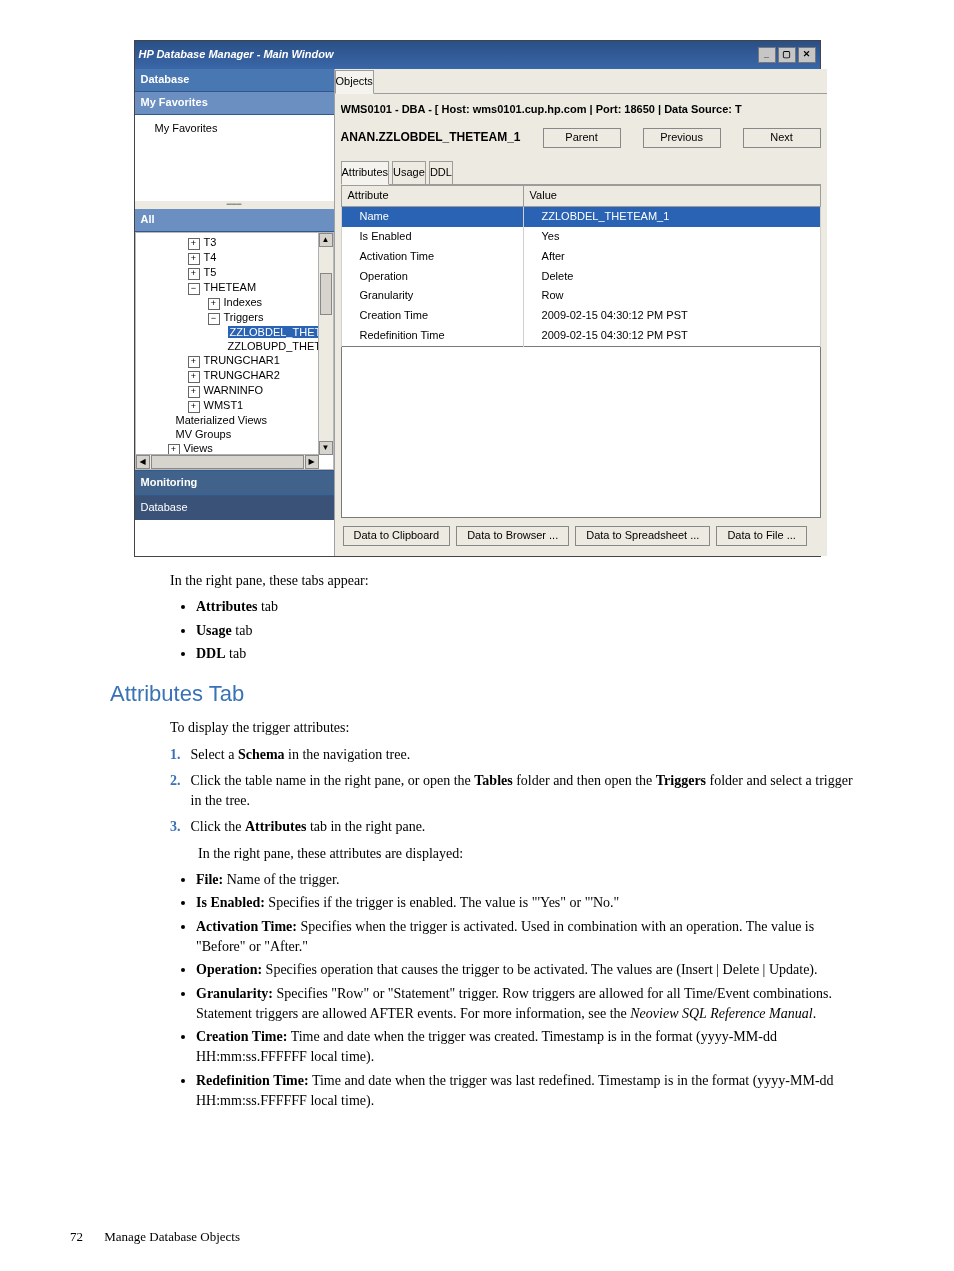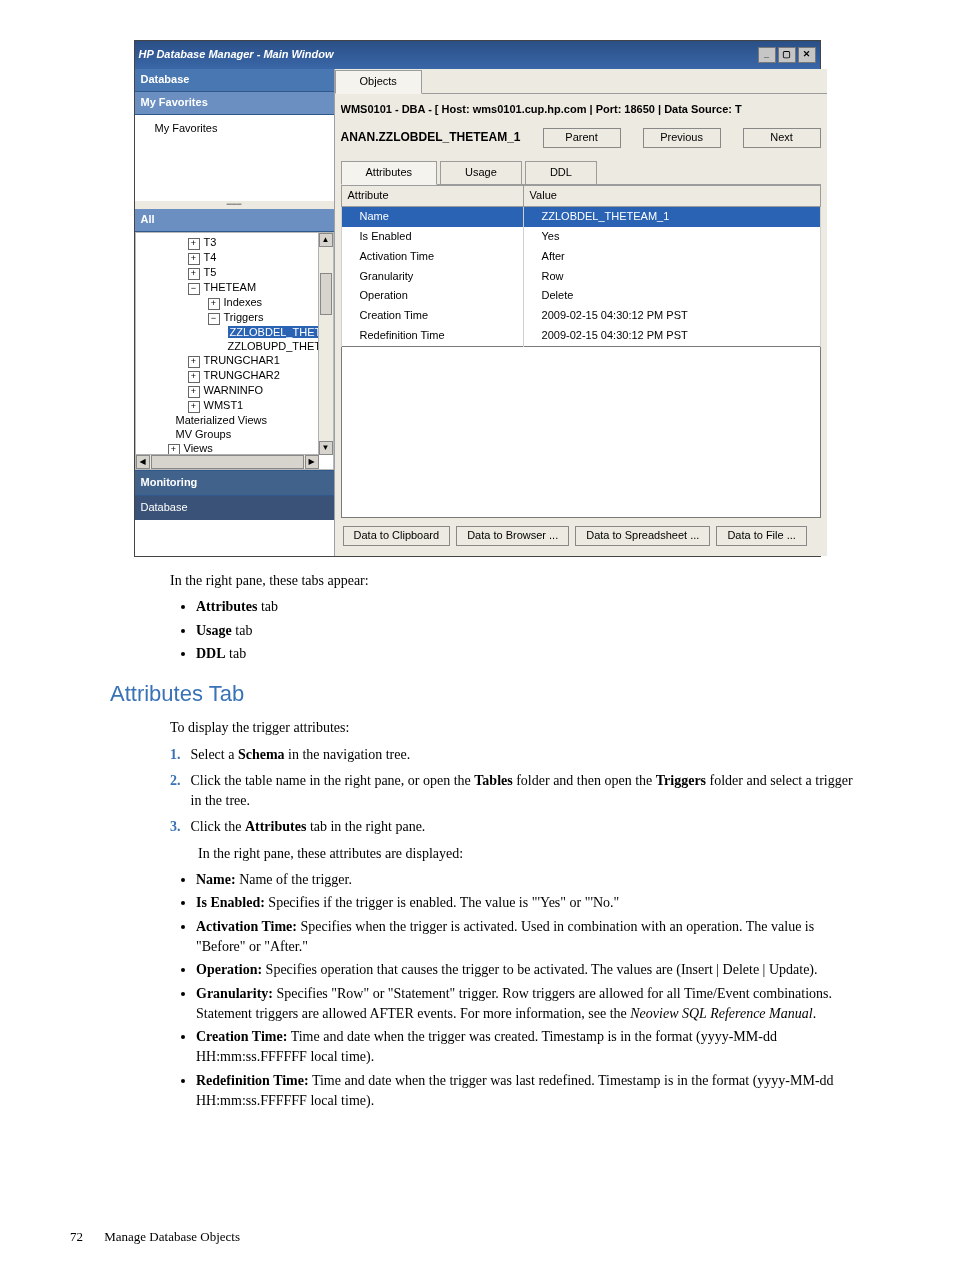--- a/index.html
+++ b/index.html
@@ -124,21 +124,21 @@
   flex-direction: column;
   background: #eceae1;
   padding: 0;
 }
 .tabrow {
   background:#eceae1;
   border-bottom:1px solid #9c9c9c;
 }
 .tab, .tab-sm {
   display:inline-block;
-  padding: 3px 24px;
+  padding: 3px 0;
   border:1px solid #9c9c9c;
   background: #eceae1;
   position: relative;
   top:1px;
   font-size:11px;
 }
 .tab.active, .tab-sm.active {
   background:#f4f3ed;
   border-bottom-color:#f4f3ed;
 }
@@ -298,26 +298,26 @@
                 </tr>
             <tr>
                   <td>Is Enabled</td>
                   <td>Yes</td>
                 </tr>
             <tr>
                   <td>Activation Time</td>
                   <td>After</td>
                 </tr>
             <tr>
+                  <td>Operation</td>
+                  <td>Delete</td>
+                </tr>
+            <tr>
                   <td>Granularity</td>
                   <td>Row</td>
-                </tr>
-            <tr>
-                  <td>Operation</td>
-                  <td>Delete</td>
                 </tr>
             <tr>
                   <td>Creation Time</td>
                   <td>2009-02-15 04:30:12 PM PST</td>
                 </tr>
             <tr>
                   <td>Redefinition Time</td>
                   <td>2009-02-15 04:30:12 PM PST</td>
                 </tr>
           </tbody>
@@ -355,21 +355,21 @@
           <span class="step-n">2.</span>
         <span><span>Click the table name in the right pane, or open the </span><span class="bold">Tables</span><span> folder and then open the </span><span class="bold">Triggers</span><span> folder and select a trigger in the tree.</span></span>
       </li>
       <li style="margin-top:6px;">
         <div style="display:flex;">
             <span class="step-n">3.</span>
           <span><span>Click the </span><span class="bold">Attributes</span><span> tab in the right pane.</span></span>
         </div>
         <p style="margin-left:28px;">In the right pane, these attributes are displayed:</p>
         <ul class="sub-bullets">
-          <li><span class="bold">Name:</span><span> Name of the trigger.</span></li>
+          <li><span class="bold">File:</span><span> Name of the trigger.</span></li>
           <li><span class="bold">Is Enabled:</span><span> Specifies if the trigger is enabled. The value is "'Yes" or "'No."</span></li>
           <li><span class="bold">Activation Time:</span><span> Specifies when the trigger is activated. Used in combination with an operation. The value is "Before" or "After."</span></li>
           <li><span class="bold">Operation:</span><span> Specifies operation that causes the trigger to be activated. The values are (Insert | Delete | Update).</span></li>
           <li><span class="bold">Granularity:</span><span> Specifies "Row" or "Statement" trigger. Row triggers are allowed for all Time/Event combinations. Statement triggers are allowed AFTER events. For more information, see the </span><span class="ital">Neoview SQL Reference Manual</span><span>.</span></li>
           <li><span class="bold">Creation Time:</span><span> Time and date when the trigger was created. Timestamp is in the format (yyyy-MM-dd HH:mm:ss.FFFFFF local time).</span></li>
           <li><span class="bold">Redefinition Time:</span><span> Time and date when the trigger was last redefined. Timestamp is in the format (yyyy-MM-dd HH:mm:ss.FFFFFF local time).</span></li>
         </ul>
       </li>
     </ol>
   </div>

